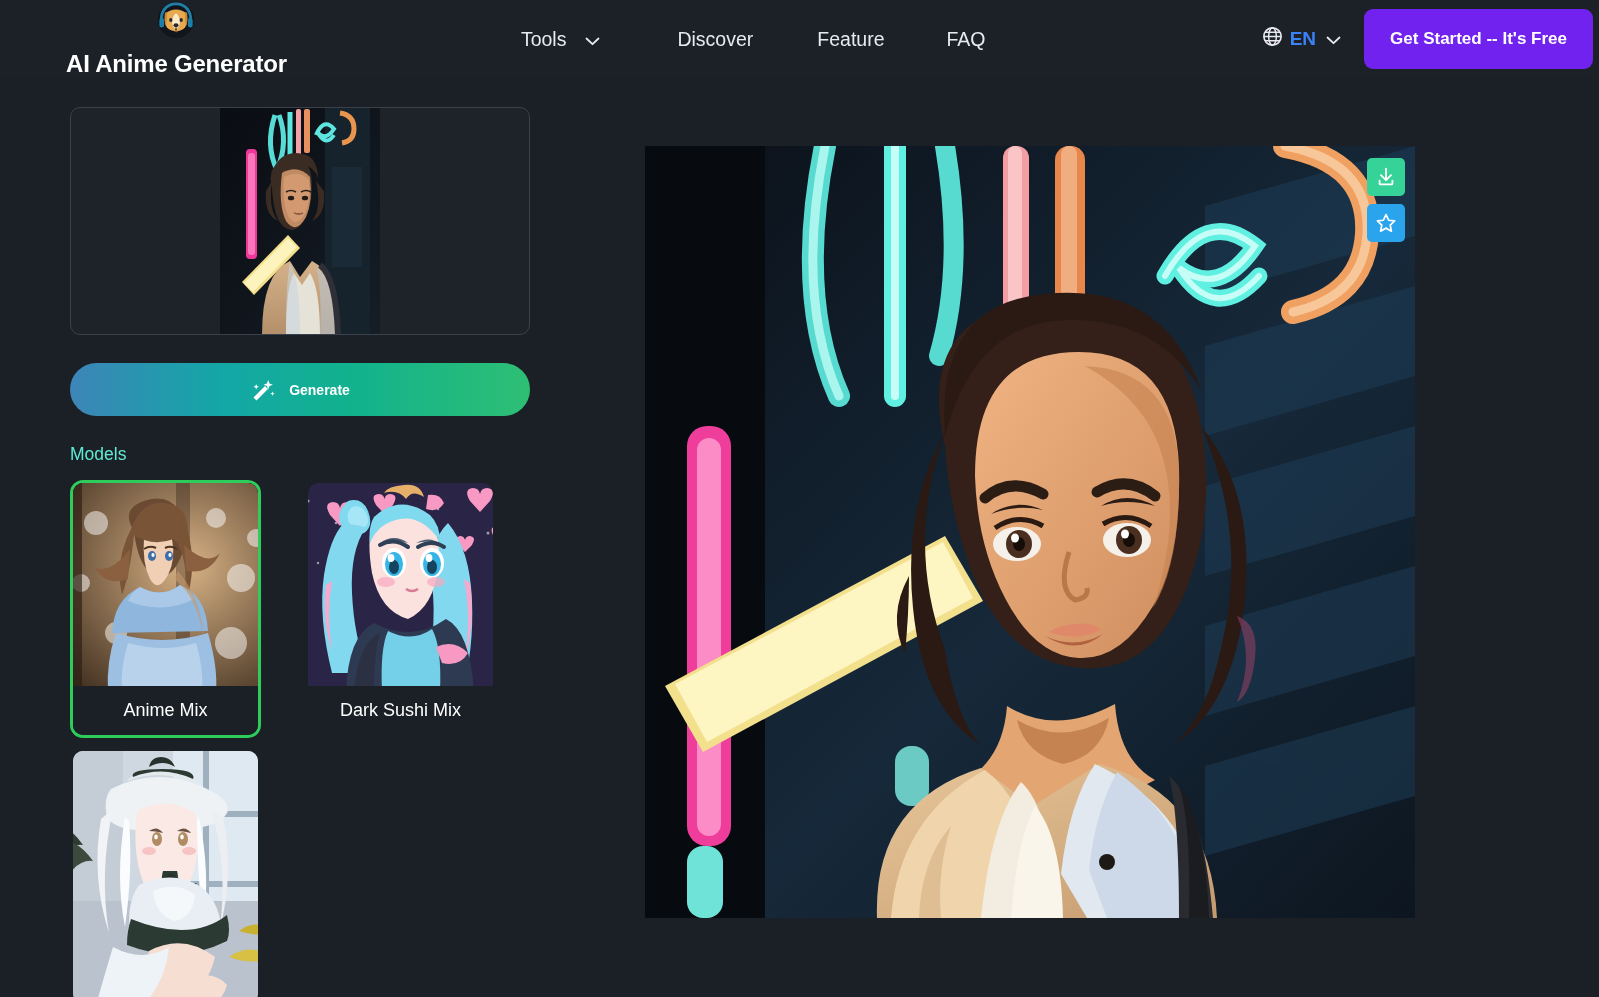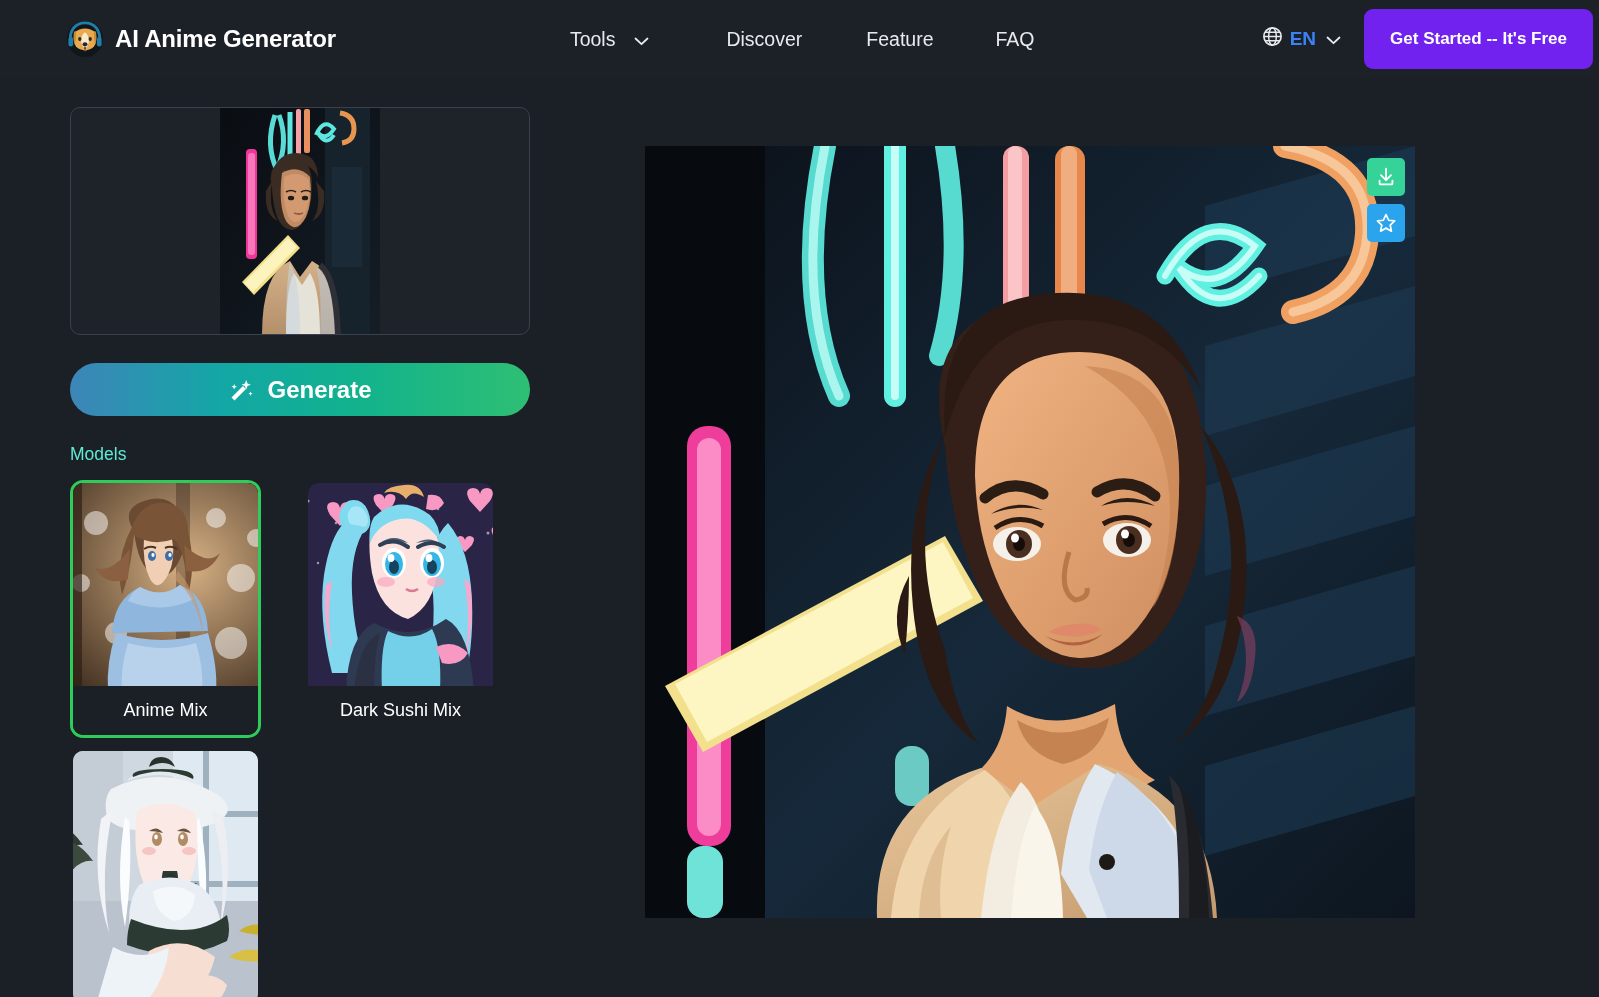--- a/index.html
+++ b/index.html
@@ -10,21 +10,21 @@
     overflow: hidden;
   }
 
   
   .header {
     position: absolute; top: 0; left: 0;
     width: 1599px; height: 78px;
     background: #1c2128;
     display: flex; align-items: center;
   }
-  .brand { display: flex; align-items: center; gap: 11px; margin-left: 66px; }
+  .brand { display: flex; align-items: center; gap: 11px; margin-left: 66px; flex-direction: column; }
   .brand-logo { width: 38px; height: 38px; display: block; }
   .brand-title {
     font-size: 24px; font-weight: bold; color: #ffffff; letter-spacing: -0.2px;
   }
 
   .nav { display: flex; align-items: center; margin-left: 234px; gap: 0; }
   .nav-item {
     color: #e8eaed; font-size: 19.5px; display: flex; align-items: center; gap: 19px;
     cursor: pointer; white-space: nowrap;
   }
@@ -57,21 +57,21 @@
     background: #1e232a; overflow: hidden; position: relative;
     display: flex; align-items: center; justify-content: center;
     cursor: pointer;
   }
   .upload-box svg { display: block; height: 100%; }
 
   .generate-btn {
     margin-top: 28px;
     width: 460px; height: 53px; border: none; border-radius: 27px;
     background: linear-gradient(90deg, #3d85b8 0%, #13a7a6 33%, #12b28d 62%, #2ebf74 100%);
-    color: #fff; font-size: 24px; font-weight: bold;
+    color: #fff; font-size: 14px; font-weight: bold;
     display: flex; align-items: center; justify-content: center; gap: 13px;
     cursor: pointer; font-family: "Liberation Sans", sans-serif;
   }
   .wand-icon { display: block; }
 
   .models-label {
     margin-top: 28px; color: #5eead4; font-size: 17.5px;
   }
 
   .models-grid {

